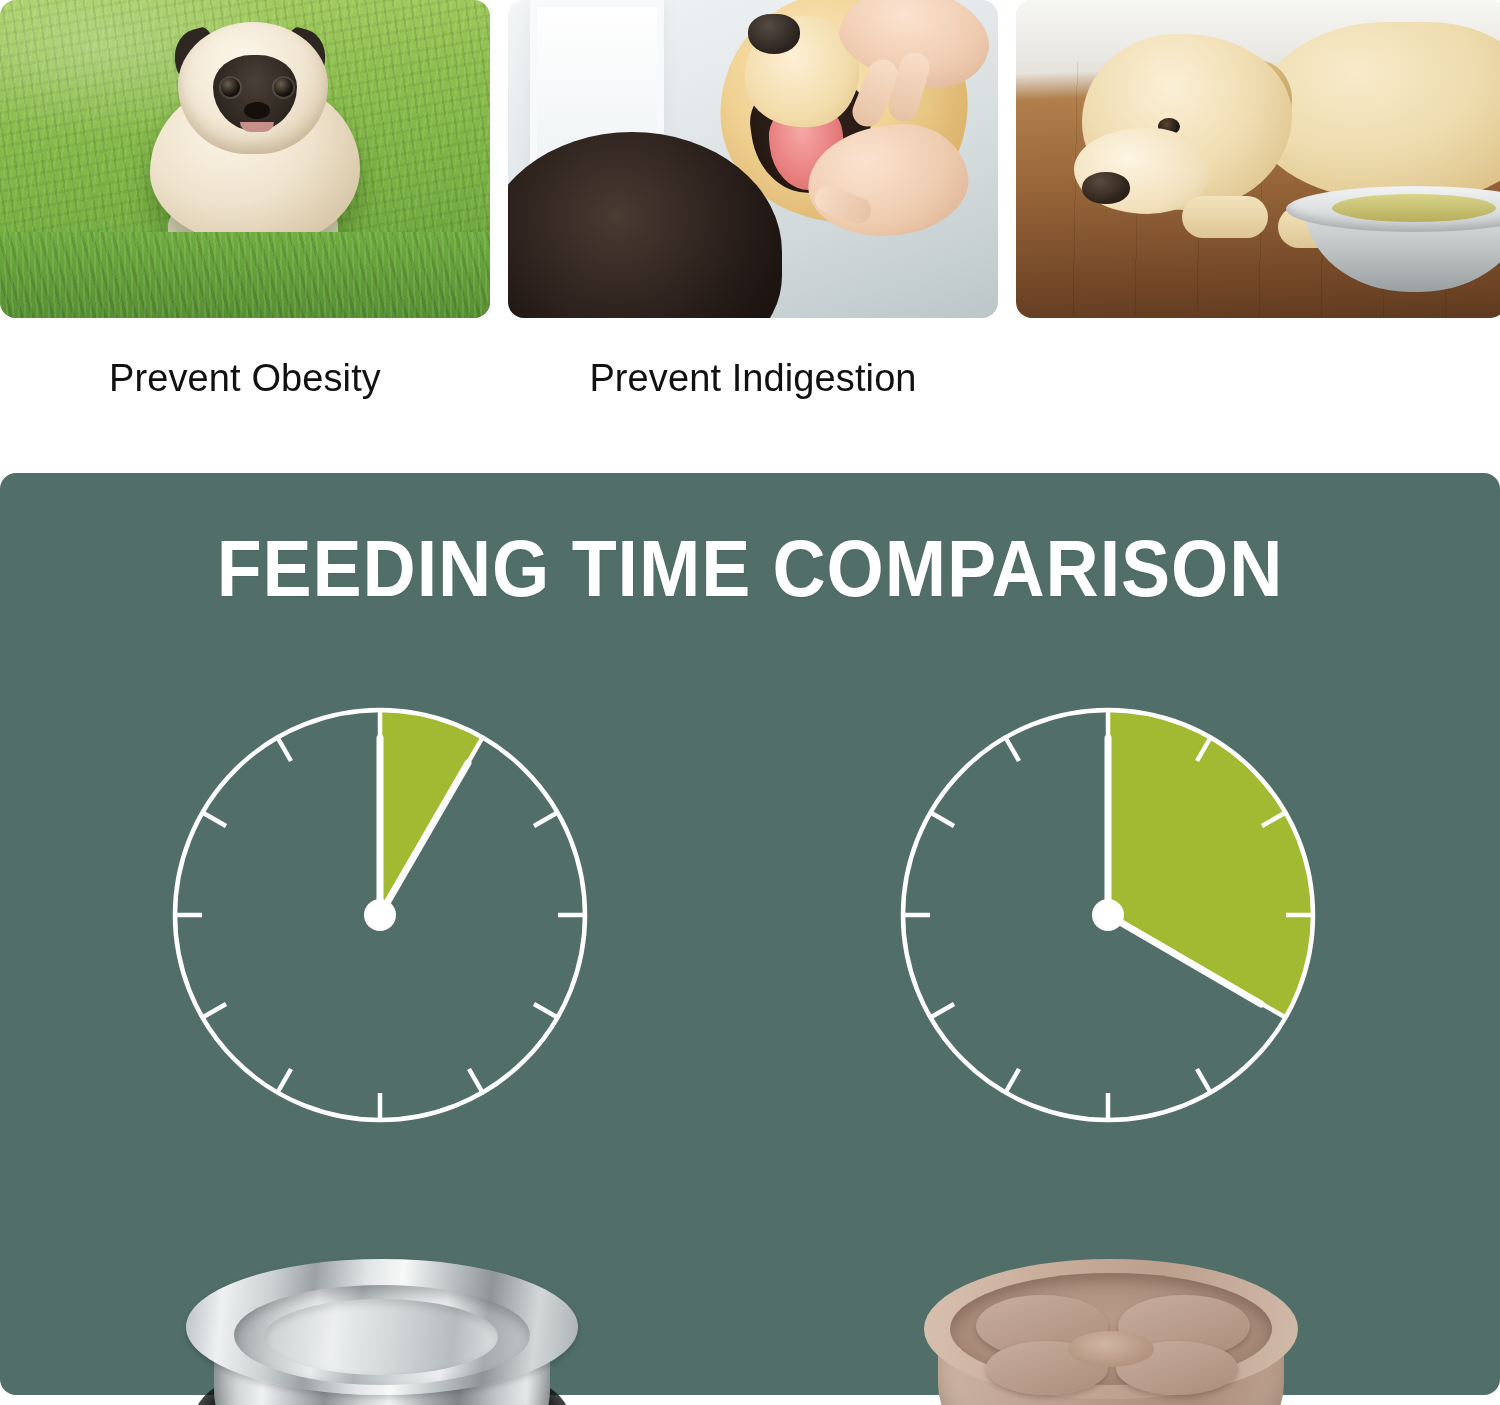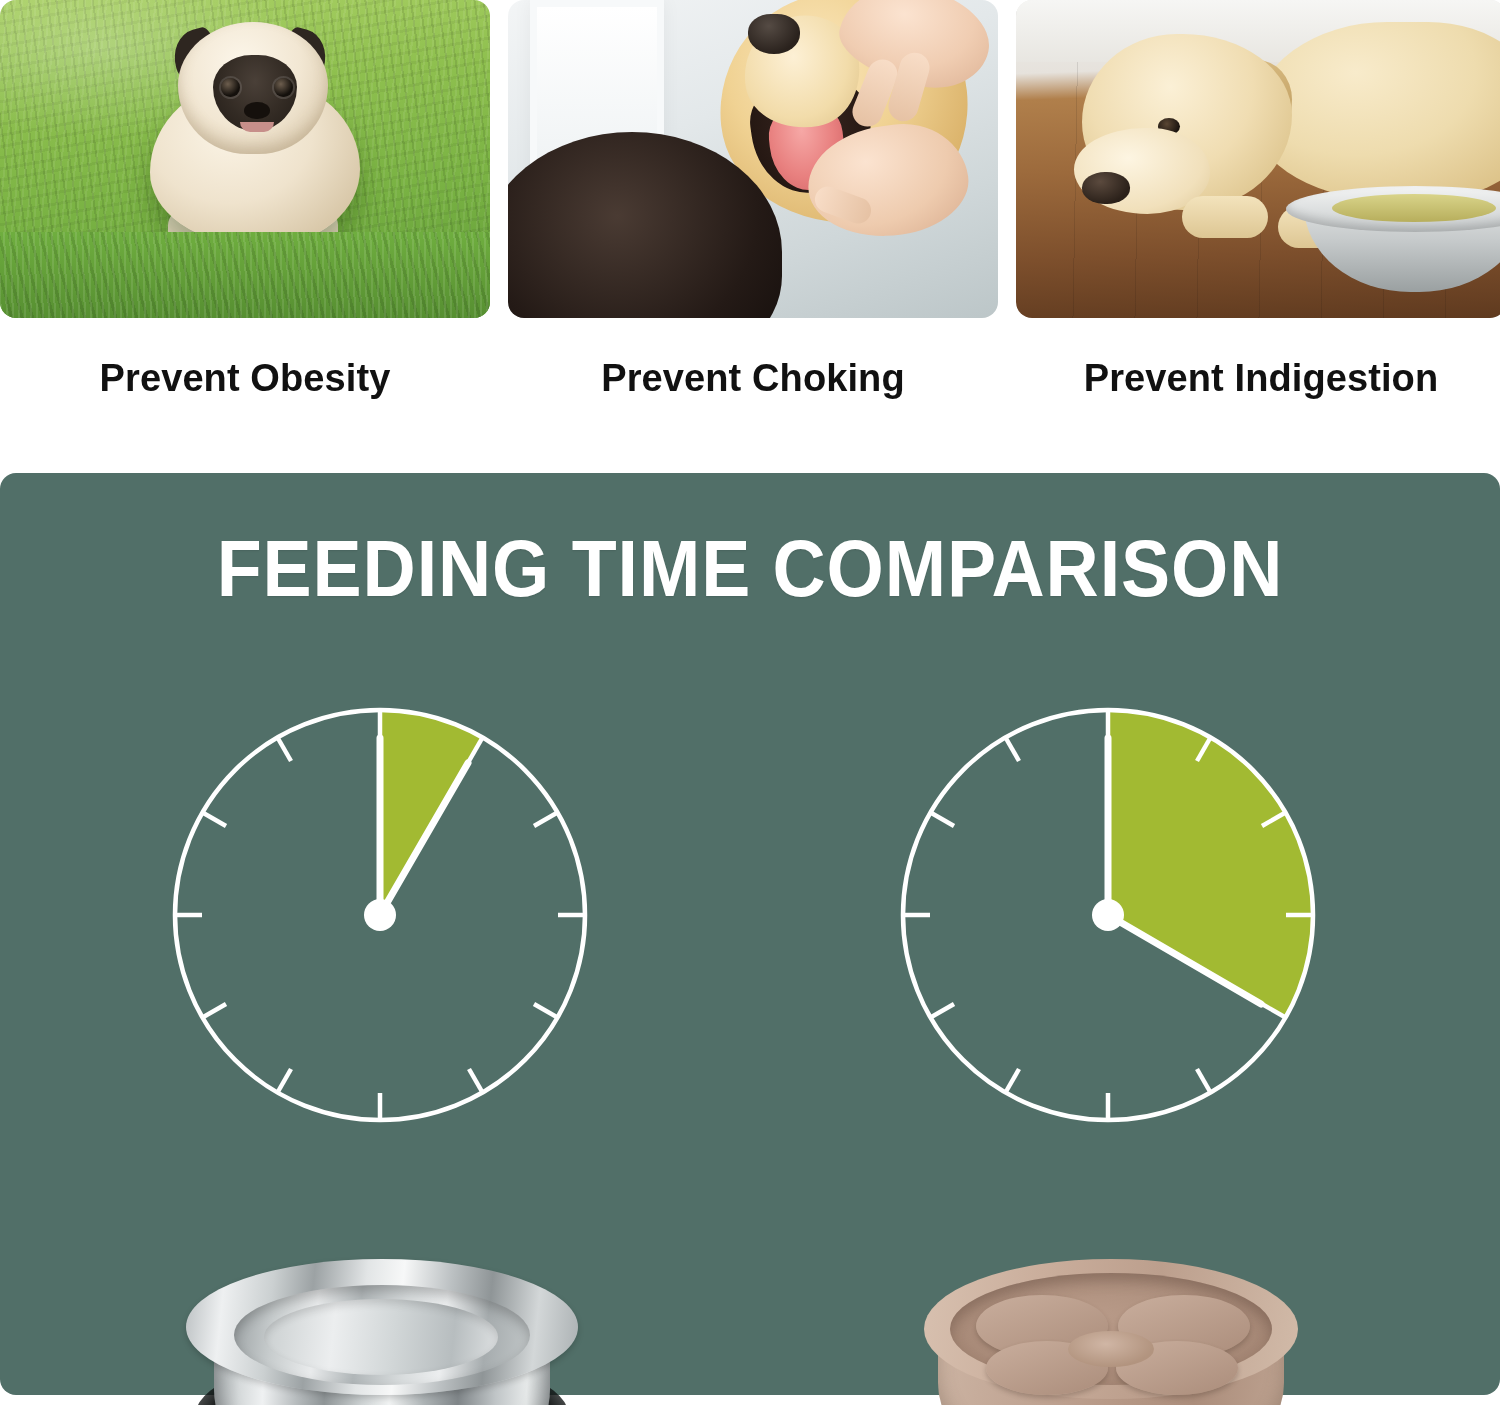--- a/index.html
+++ b/index.html
@@ -266,21 +266,20 @@
   }
   .caption {
     width: 490px;
     flex: 0 0 auto;
     text-align: center;
     font-size: 38px;
     color: #111111;
     line-height: 52px;
     letter-spacing: .1px;
     white-space: nowrap;
-    font-weight: bold;
   }
 
   
   #compare-panel {
     position: absolute;
     left: 0; top: 473px;
     width: 1500px;
     height: 922px;
     background: #516f68;
     border-radius: 16px;
@@ -435,21 +434,20 @@
       <div class="lab-paw" style="left:262px;top:206px;"></div>
       <div class="bowl3"></div>
       <div class="bowl3-rim"></div>
       <div class="bowl3-food"></div>
     </div>
   </div>
 </div>
 
 <div id="captions">
   <div class="caption">Prevent Obesity</div>
-  <div class="caption">Prevent Choking</div>
   <div class="caption">Prevent Indigestion</div>
 </div>
 
 <div id="compare-panel">
 
   <div id="panel-title">FEEDING TIME COMPARISON</div>
 
   <div class="clock-wrap">
 
     <div class="steel-shadow"></div>

